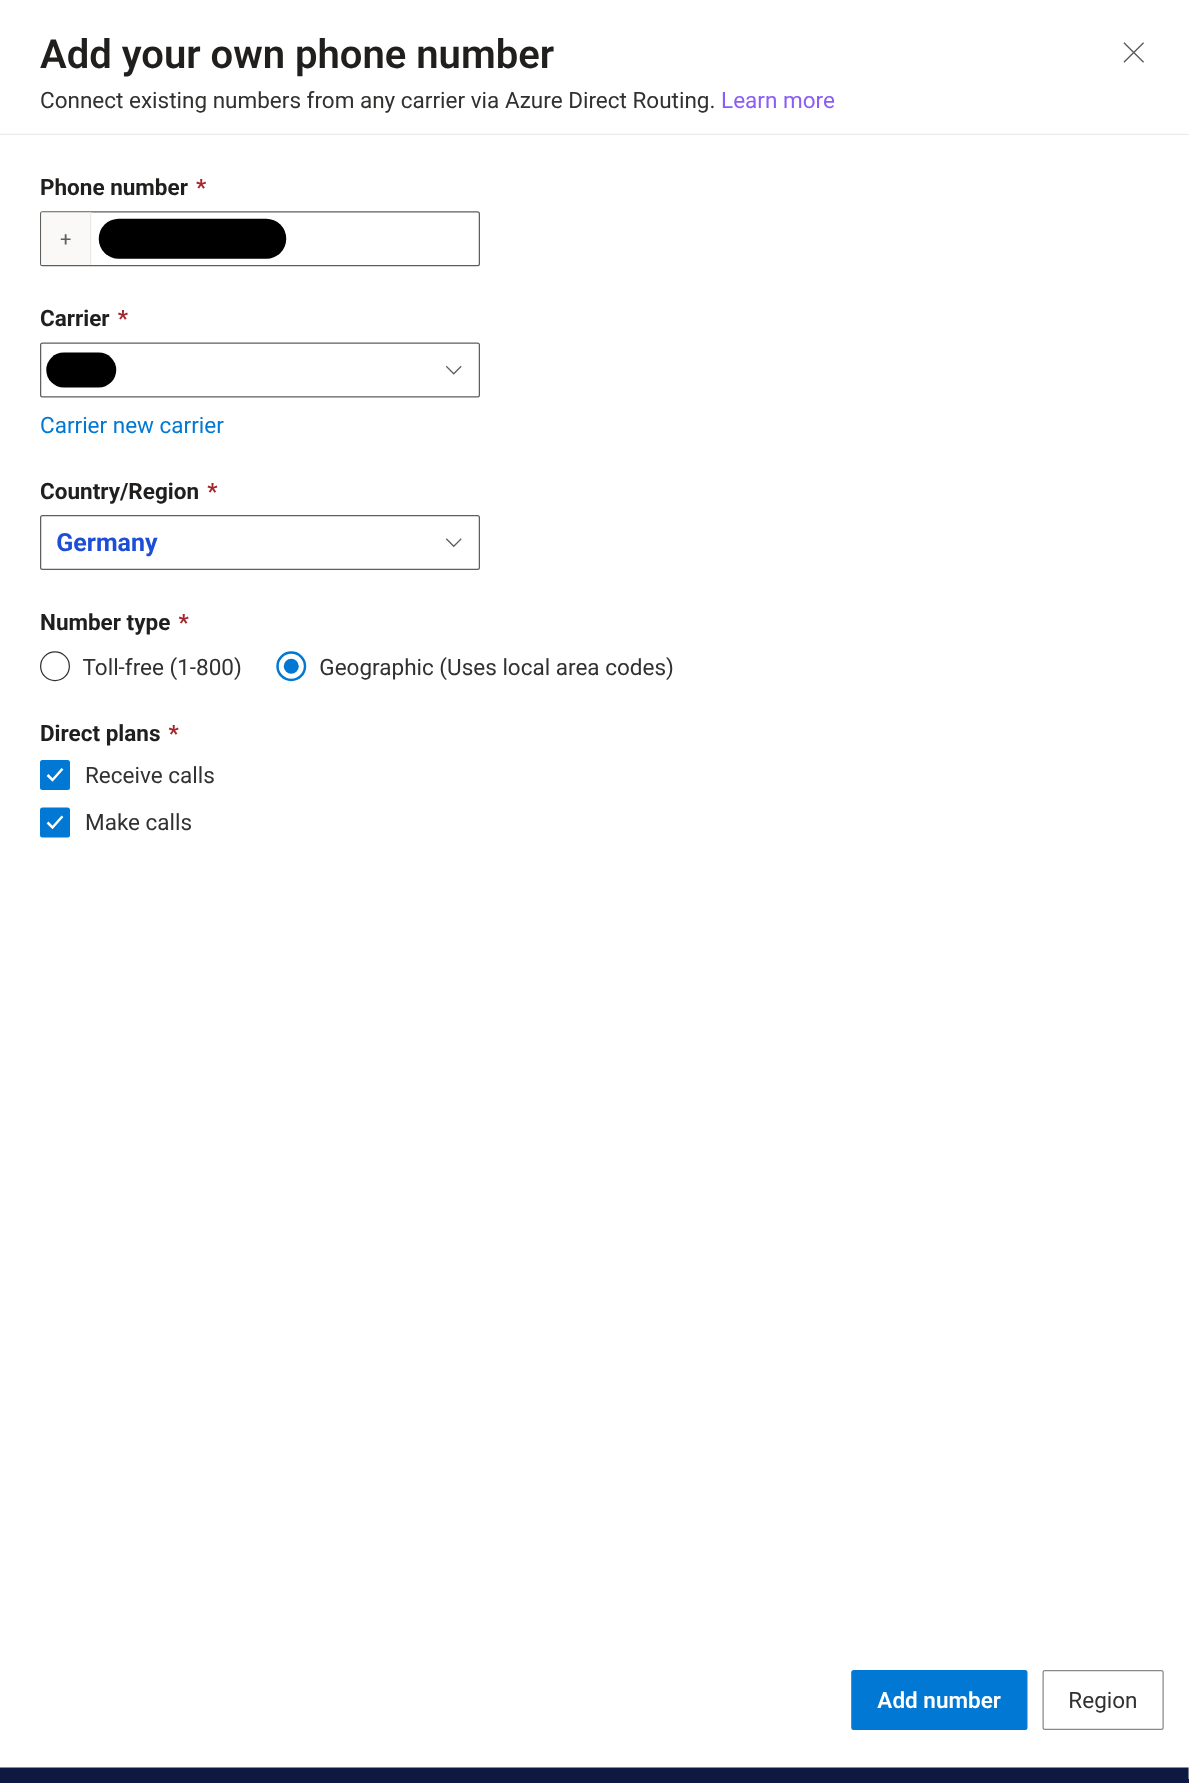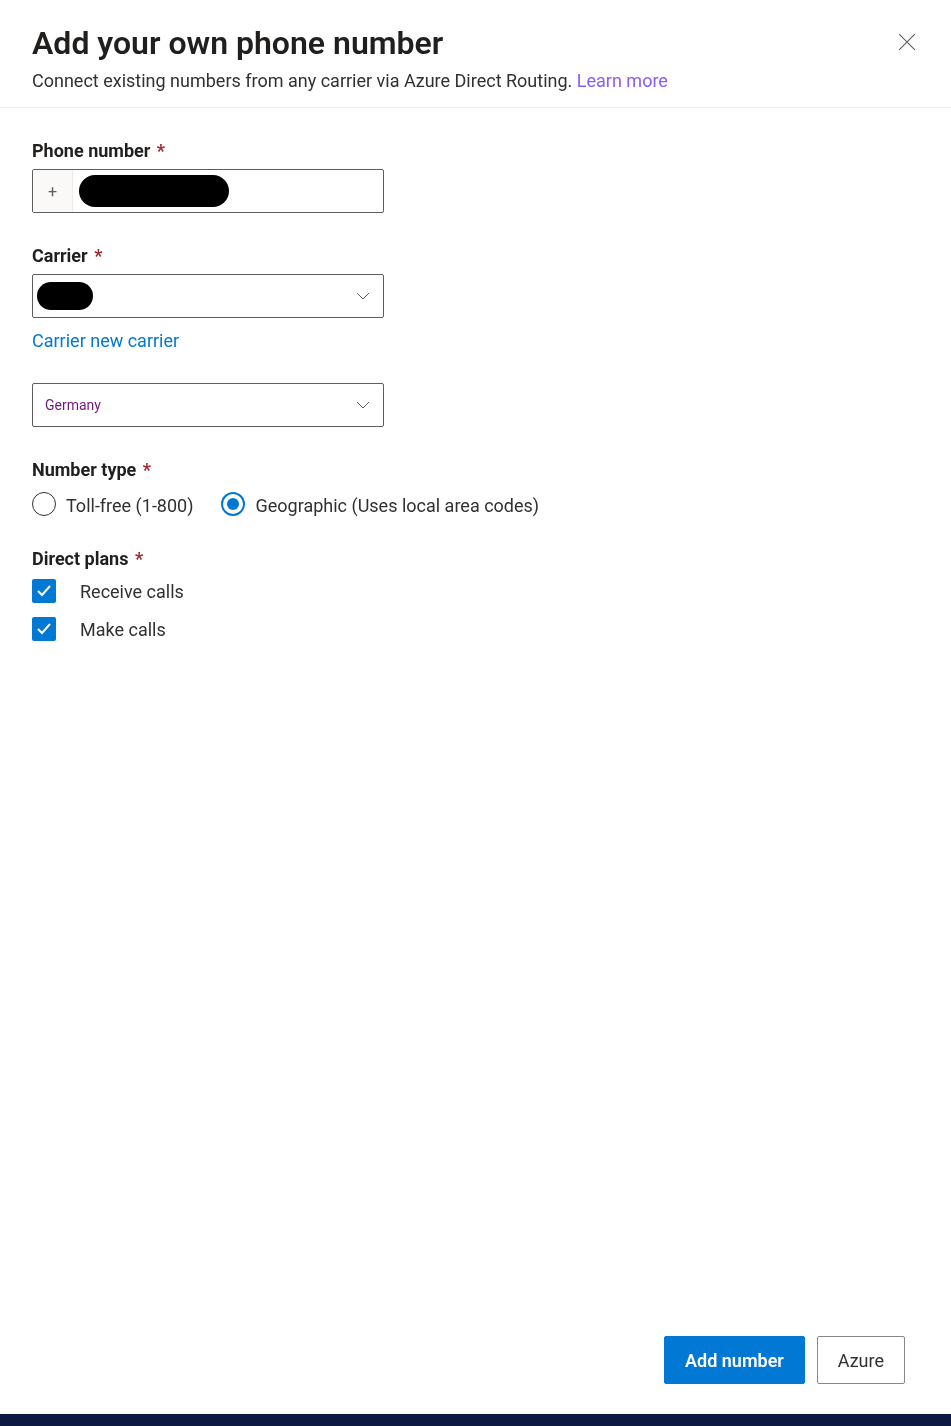--- a/index.html
+++ b/index.html
@@ -100,23 +100,24 @@
       height: 44px;
       border: 1px solid #605e5c;
       border-radius: 2px;
       background: #fff;
       display: flex;
       align-items: center;
       padding: 0 12px;
       cursor: pointer;
     }
     .select-wrap .select-value {
-      font-size: 14px;
-      color: #701a75;
+      font-size: 20px;
+      color: #1d4ed8;
       flex: 1;
+      font-weight: bold;
     }
     .select-wrap .redacted-small {
       background: #000;
       border-radius: 16px;
       height: 28px;
       width: 56px;
       margin-left: -8px;
     }
     .chevron {
       width: 16px;
@@ -164,21 +165,21 @@
     .radio-label {
       font-size: 18px;
       color: #323130;
     }
     .checkbox-group {
       margin-top: 4px;
     }
     .checkbox-option {
       display: flex;
       align-items: center;
-      gap: 24px;
+      gap: 12px;
       margin-bottom: 14px;
       cursor: pointer;
     }
     .checkbox-box {
       width: 24px;
       height: 24px;
       border-radius: 2px;
       display: flex;
       align-items: center;
       justify-content: center;
@@ -190,21 +191,21 @@
       width: 16px;
       height: 16px;
     }
     .checkbox-label {
       font-size: 18px;
       color: #323130;
     }
     .footer {
       position: absolute;
       bottom: 42px;
-      right: 46px;
+      right: 20px;
       display: flex;
       gap: 12px;
     }
     .btn {
       padding: 0 20px;
       height: 48px;
       font-size: 18px;
       border-radius: 2px;
       cursor: pointer;
       border: 1px solid #8a8886;
@@ -264,20 +265,23 @@
       <div class="redacted-small"></div>
       <span class="select-value"></span>
       <svg class="chevron" viewBox="0 0 16 16" fill="none">
         <path d="M2 5 L8 11 L14 5" stroke="#605e5c" stroke-width="1"></path>
       </svg>
     </div>
     <a class="link-text">Carrier new carrier</a>
   </div>
 
   <div class="field-group">
+    <label class="field-label">
+      <span>Country/Region</span><span class="required"> *</span>
+    </label>
     <div class="select-wrap">
       <span class="select-value">Germany</span>
       <svg class="chevron" viewBox="0 0 16 16" fill="none">
         <path d="M2 5 L8 11 L14 5" stroke="#605e5c" stroke-width="1"></path>
       </svg>
     </div>
   </div>
 
   <div class="field-group">
     <label class="field-label">
@@ -318,16 +322,16 @@
         </div>
         <span class="checkbox-label">Make calls</span>
       </div>
     </div>
   </div>
 
 </div>
 
 <div class="footer">
   <button class="btn primary">Add number</button>
-  <button class="btn">Azure</button>
+  <button class="btn">Region</button>
 </div>
 
 <div class="bottom-bar"></div>
 
 </body></html>

